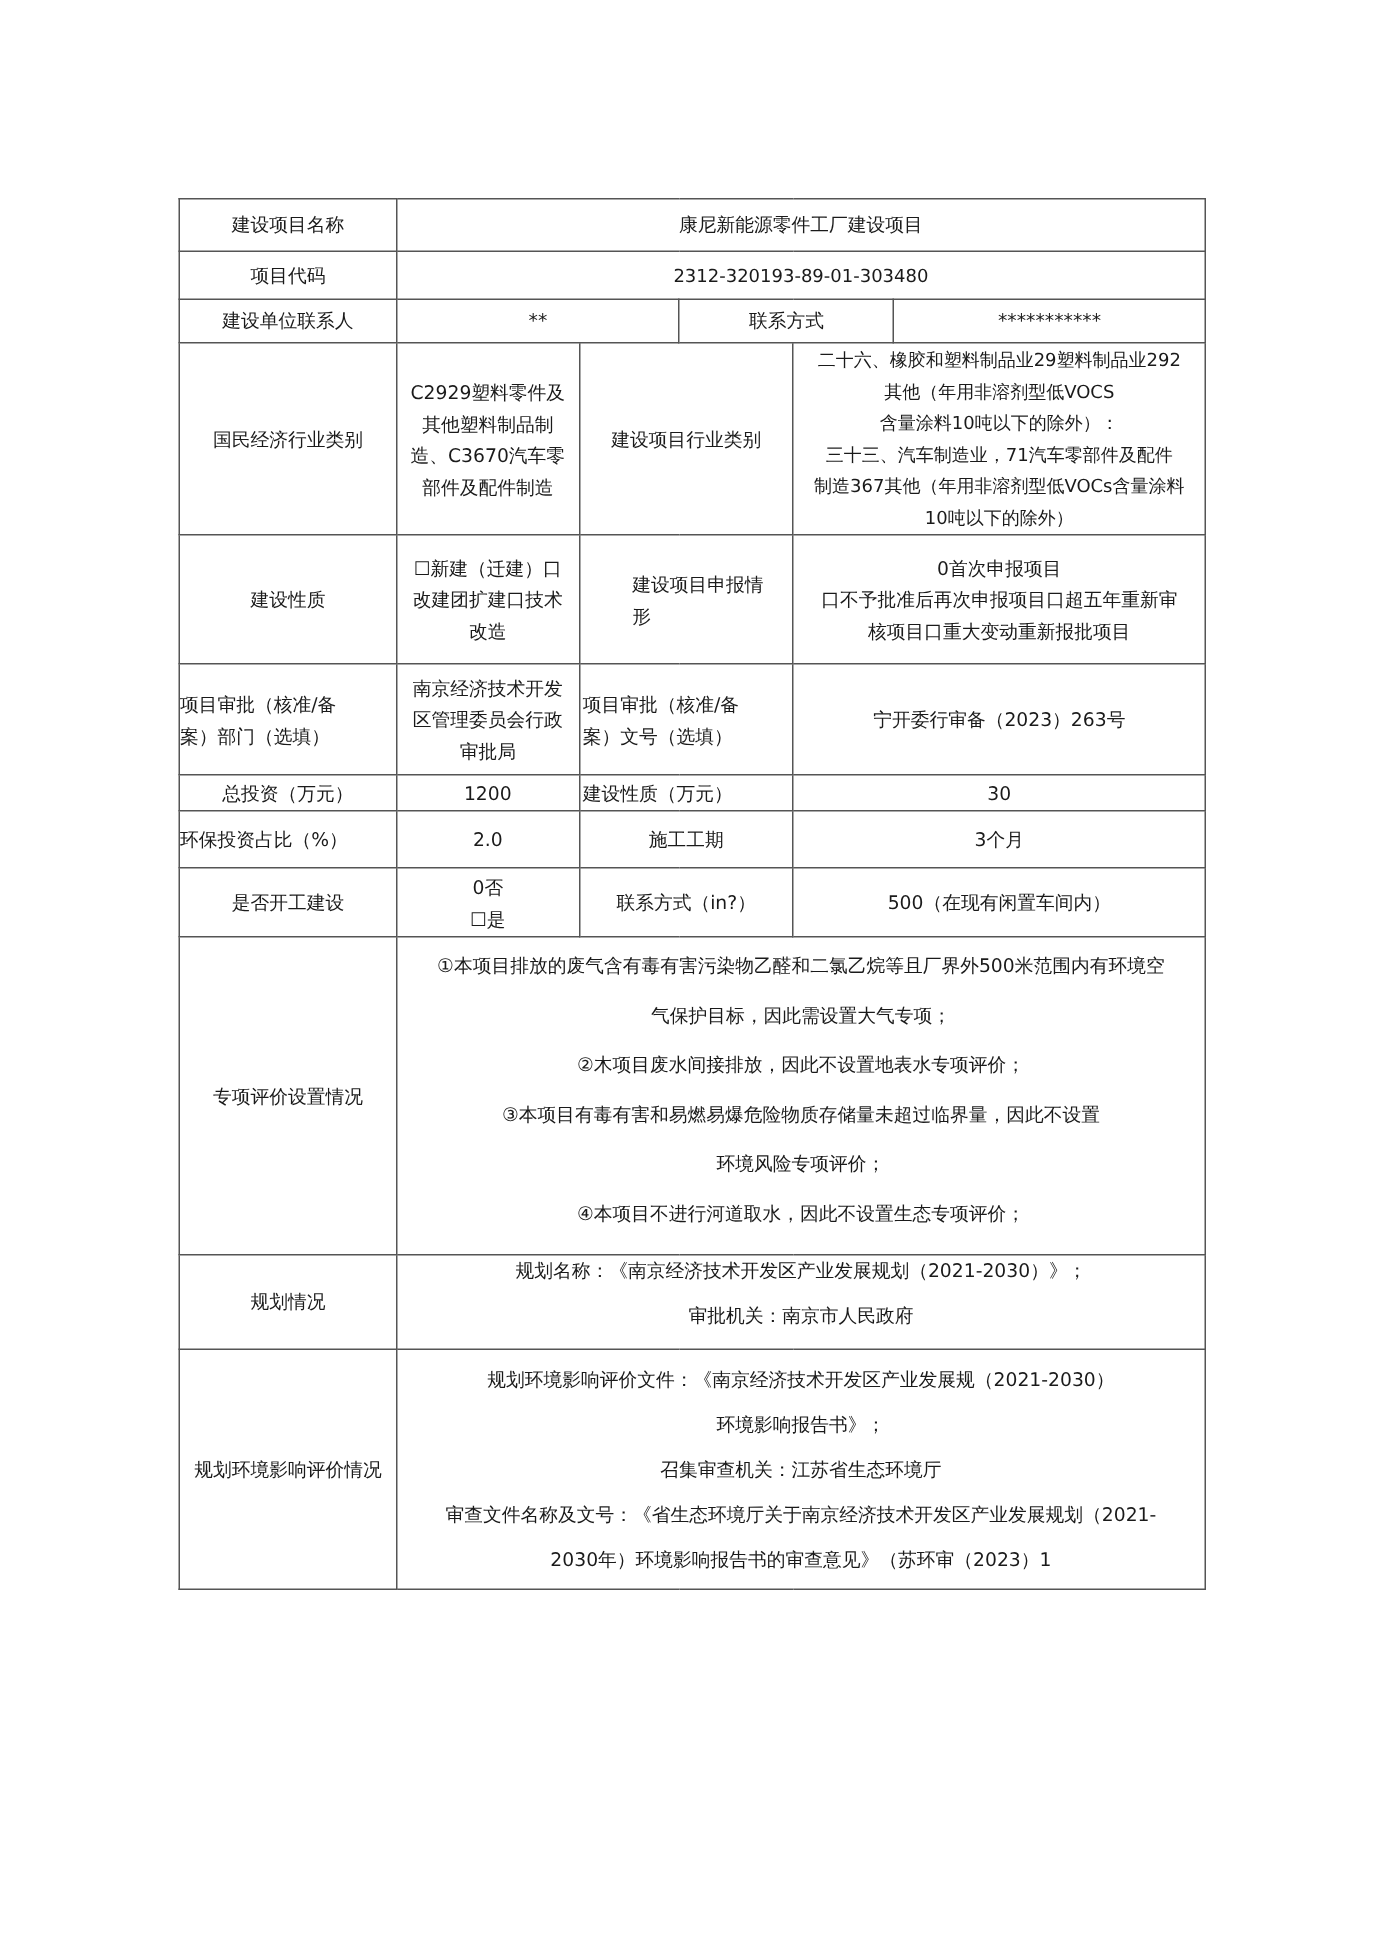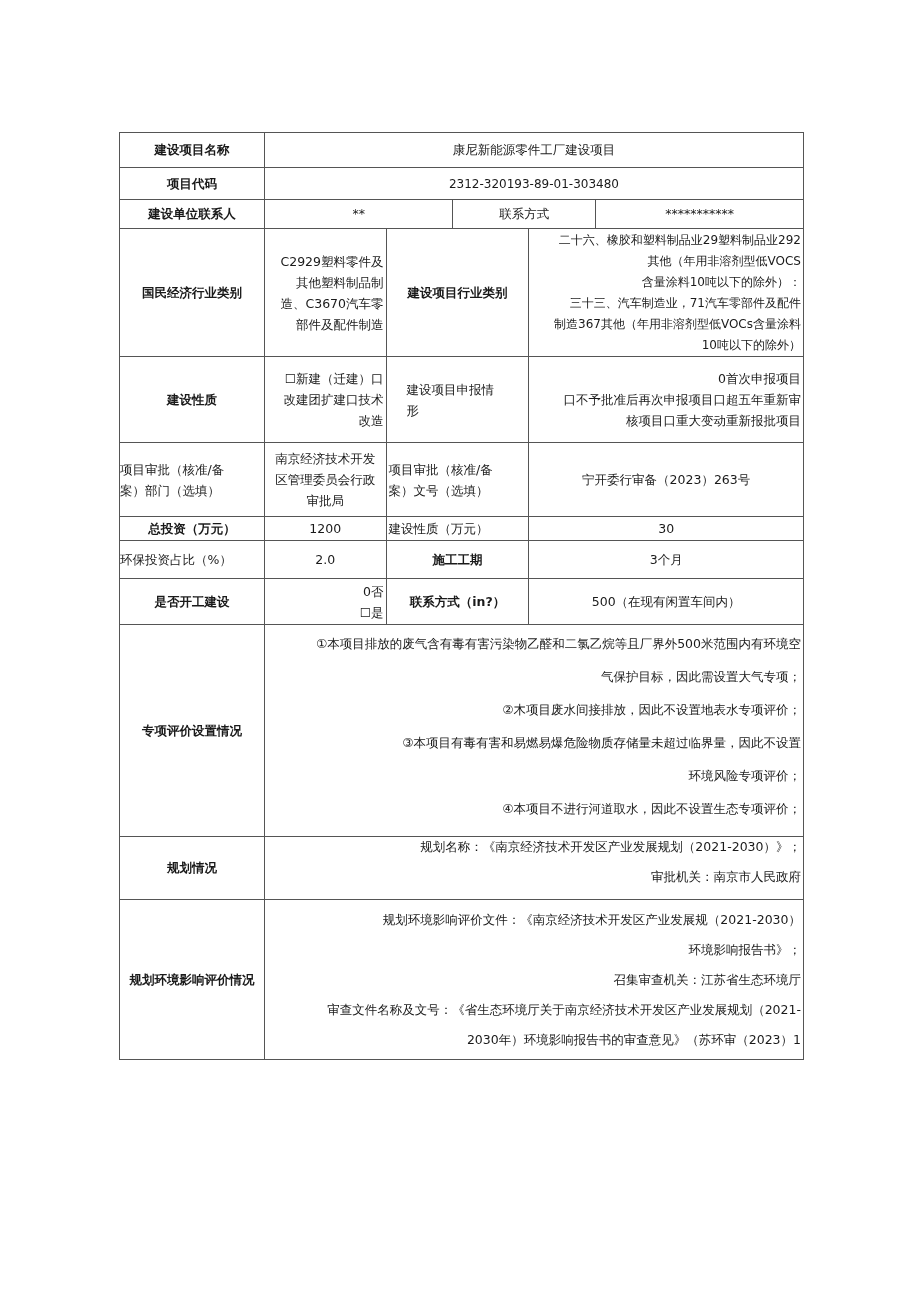--- a/index.html
+++ b/index.html
@@ -3,24 +3,24 @@
   <meta charset="utf-8">
   <style>
     html, body { margin: 0; padding: 0; background: #ffffff; }
     body { width: 920px; height: 1301px; position: relative; overflow: hidden;
            font-family: "DejaVu Sans", "Liberation Sans", sans-serif; color: #1a1a1a; }
     .page { position: absolute; left: 0; top: 0; width: 920px; height: 1301px; }
     table.form { position: absolute; left: 119px; top: 132px; width: 685px;
                  border-collapse: collapse; table-layout: fixed; font-size: 12.5px; }
     table.form td { border: 1px solid #555; padding: 0 2px; vertical-align: middle;
                     line-height: 20px; overflow: hidden; }
-    td.lbl { text-align: center; font-weight: bold; }
+    td.lbl { text-align: center; }
     td.lbl-left { text-align: left; }
     td.val { text-align: center; }
-    td.val-left { text-align: right; margin-top: 20px; }
+    td.val-left { text-align: center; margin-top: 20px; }
     td.bottom { vertical-align: bottom; padding-bottom: 2px; }
     .lines div { line-height: 21px; }
     .spaced div { line-height: 33px; }
   </style>
 </head>
 <body>
 
 <div class="page">
 <table class="form">
   <colgroup>
@@ -67,21 +67,21 @@
     </td>
   </tr>
 
   <tr style="height:86px">
     <td class="lbl">建设性质</td>
     <td class="val-left lines bottom">
       <div>☐新建（迁建）口</div>
       <div>改建团扩建口技术</div>
       <div>改造</div>
     </td>
-    <td class="lines" colspan="2" style="padding-left:20px">
+    <td class="lines" colspan="2" style="padding-left:35px">
       <div>建设项目申报情</div>
       <div>形</div>
     </td>
     <td class="val-left lines" colspan="2">
       <div>0首次申报项目</div>
       <div>口不予批准后再次申报项目口超五年重新审</div>
       <div>核项目口重大变动重新报批项目</div>
     </td>
   </tr>
 

